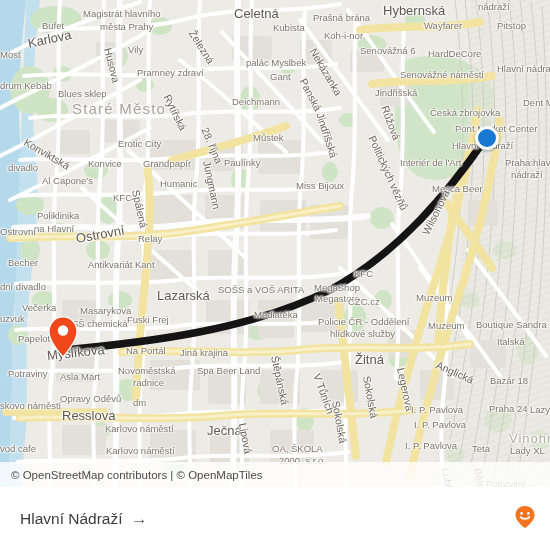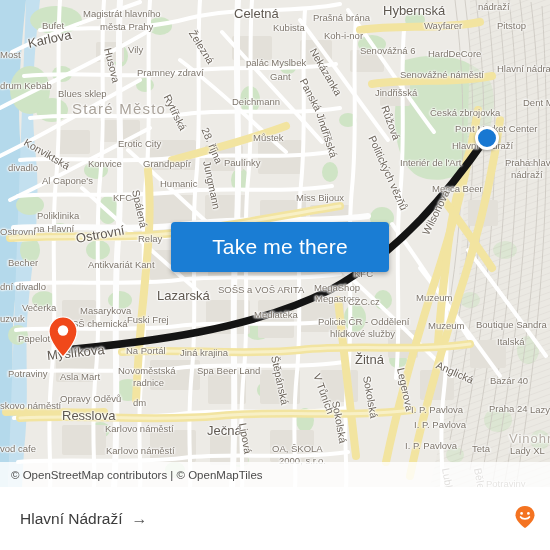--- a/index.html
+++ b/index.html
@@ -364,21 +364,21 @@
         <div class="maplbl poi" style="left: 88px; top: 158px;">Konvice</div>
         <div class="maplbl poi" style="left: 224px; top: 157px;">Paulínky</div>
         <div class="maplbl street" style="left: 207px; top: 155px; transform: rotate(78deg);">Jungmann</div>
         <div class="maplbl poi" style="left: 160px; top: 178px;">Humanic</div>
         <div class="maplbl street" style="left: 372px; top: 130px; transform: rotate(66deg);">Politických vězňů</div>
         <div class="maplbl poi" style="left: 432px; top: 183px;">Mecca Beer</div>
         <div class="maplbl poi" style="left: 8px; top: 162px;">divadlo</div>
         <div class="maplbl poi" style="left: 42px; top: 175px;">Al Capone's</div>
         <div class="maplbl poi" style="left: 113px; top: 192px;">KFC</div>
         <div class="maplbl street" style="left: 136px; top: 184px; transform: rotate(78deg);">Spálená</div>
-        <div class="maplbl poi" style="left: 296px; top: 192px;">Miss Bijoux</div>
+        <div class="maplbl poi" style="left: 296px; top: 180px;">Miss Bijoux</div>
         <div class="maplbl poi" style="left: 37px; top: 210px;">Poliklinika</div>
         <div class="maplbl poi" style="left: 34px; top: 223px;">na Hlavní</div>
         <div class="maplbl poi" style="left: 138px; top: 233px;">Relay</div>
         <div class="maplbl bigst" style="left: 76px; top: 231px; transform: rotate(-10deg);">Ostrovní</div>
         <div class="maplbl street" style="left: 425px; top: 228px; transform: rotate(-64deg);">Wilsonova</div>
         <div class="maplbl poi" style="left: 8px; top: 257px;">Becher</div>
         <div class="maplbl poi" style="left: 88px; top: 259px;">Antikvariát Kant</div>
         <div class="maplbl poi" style="left: 0px; top: 281px;">dní divadlo</div>
         <div class="maplbl poi" style="left: 354px; top: 268px;">KFC</div>
         <div class="maplbl bigst" style="left: 157px; top: 288px;">Lazarská</div>
@@ -406,21 +406,21 @@
         <div class="maplbl bigst" style="left: 355px; top: 352px;">Žitná</div>
         <div class="maplbl street" style="left: 437px; top: 358px; transform: rotate(24deg);">Anglická</div>
         <div class="maplbl poi" style="left: 8px; top: 368px;">Potraviny</div>
         <div class="maplbl poi" style="left: 60px; top: 371px;">Asla Mart</div>
         <div class="maplbl poi" style="left: 118px; top: 365px;">Novoměstská</div>
         <div class="maplbl poi" style="left: 133px; top: 377px;">radnice</div>
         <div class="maplbl poi" style="left: 197px; top: 365px;">Spa Beer Land</div>
         <div class="maplbl street" style="left: 317px; top: 368px; transform: rotate(70deg);">V Tůních</div>
         <div class="maplbl street" style="left: 401px; top: 362px; transform: rotate(78deg);">Legerova</div>
         <div class="maplbl street" style="left: 367px; top: 370px; transform: rotate(80deg);">Sokolská</div>
-        <div class="maplbl poi" style="left: 490px; top: 375px;">Bazár 40</div>
+        <div class="maplbl poi" style="left: 490px; top: 375px;">Bazár 18</div>
         <div class="maplbl poi" style="left: 60px; top: 393px;">Opravy Oděvů</div>
         <div class="maplbl poi" style="left: 133px; top: 397px;">dm</div>
         <div class="maplbl poi" style="left: 489px; top: 403px;">Praha 24</div>
         <div class="maplbl poi" style="left: 530px; top: 404px;">Lazy L</div>
         <div class="maplbl poi" style="left: 411px; top: 404px;">I. P. Pavlova</div>
         <div class="maplbl poi" style="left: 414px; top: 419px;">I. P. Pavlova</div>
         <div class="maplbl poi" style="left: 0px; top: 400px;">skovo náměstí</div>
         <div class="maplbl poi" style="left: 105px; top: 423px;">Karlovo náměstí</div>
         <div class="maplbl bigst" style="left: 62px; top: 408px;">Resslova</div>
         <div class="maplbl bigst" style="left: 207px; top: 423px;">Ječná</div>
@@ -443,21 +443,20 @@
     <div id="start-marker" title="Hlavní nádraží"></div>
 
     <div id="dest-marker">
       <svg width="30" height="42" viewBox="0 0 30 42">
         <path d="M15,1 C7,1 1,7.5 1,15.5 C1,26 15,41 15,41 C15,41 29,26 29,15.5
                  C29,7.5 23,1 15,1 Z" fill="#f0481a" stroke="#ffffff" stroke-width="1.2"></path>
         <circle cx="15" cy="14.5" r="5.2" fill="#ffffff"></circle>
       </svg>
     </div>
 
-    <button id="take-me-there">Take me there</button>
 
     <div id="attribution">
       <span>© OpenStreetMap contributors | © OpenMapTiles</span>
     </div>
   </div>
 
   <div id="footer">
     <div id="trip-summary">
       <span>Hlavní Nádraží</span>
       <span id="trip-arrow">→</span>

